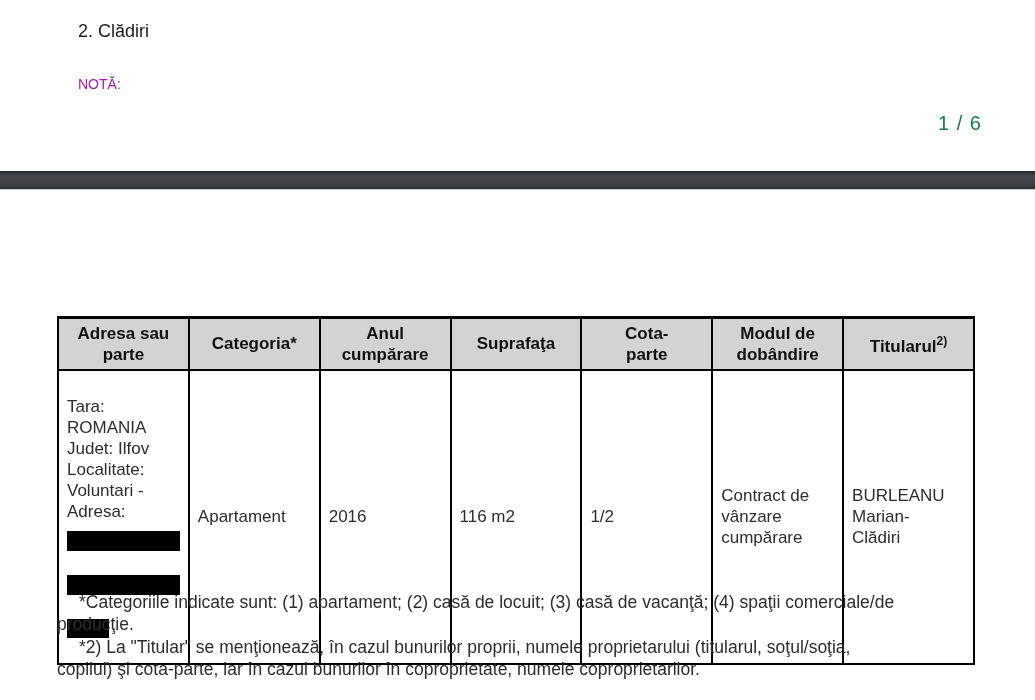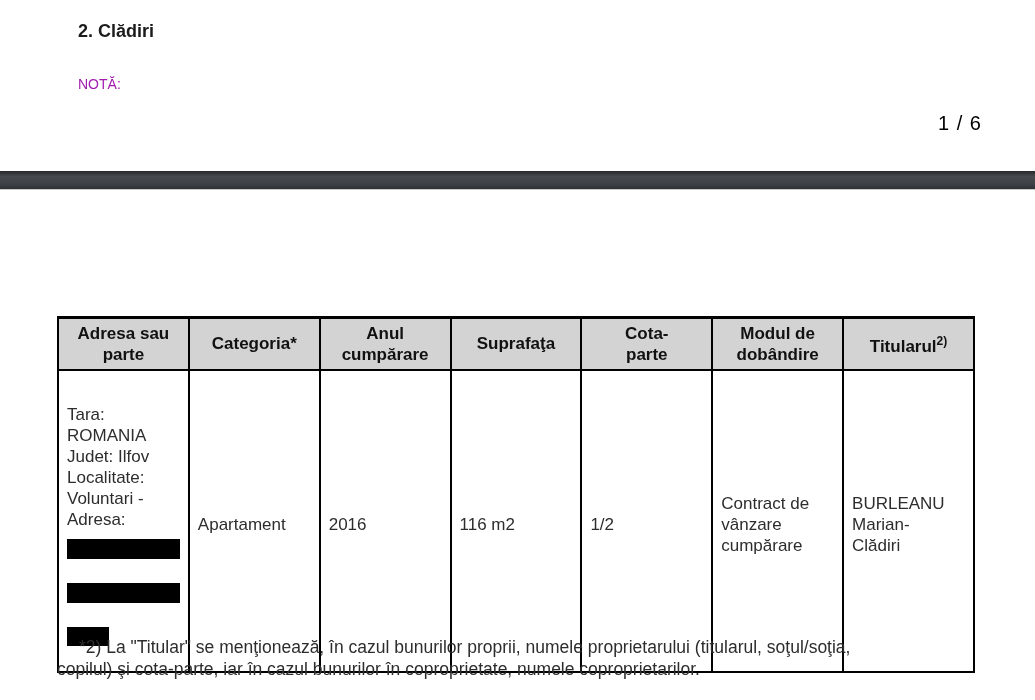--- a/index.html
+++ b/index.html
@@ -9,29 +9,29 @@
     background: #ffffff;
     font-family: "Liberation Sans", sans-serif;
     color: #2d2d2d;
     overflow: hidden;
   }
   .page { position: relative; width: 1035px; height: 700px; }
 
   
   .section-title {
     position: absolute; left: 78px; top: 21px;
-    font-size: 18px; font-weight: bold; color: #1b1b1b;
+    font-size: 18px; font-weight: normal; color: #1b1b1b;
   }
   .note-label {
     position: absolute; left: 78px; top: 76px;
     font-size: 14px; color: #a21caf;
   }
   .page-indicator {
     position: absolute; right: 53px; top: 112px;
-    font-size: 20px; color: #000000; letter-spacing: 1px;
+    font-size: 20px; color: #15803d; letter-spacing: 1px;
   }
 
   
   .separator {
     position: absolute; left: 0; top: 171px;
     width: 1035px; height: 19px;
     background: linear-gradient(180deg, #26282b 0%, #46494d 30%, #404348 65%, #303336 100%);
     border-bottom: 1px solid #c9c9c9;
   }
 
@@ -61,21 +61,21 @@
     height: 52px;
     padding: 2px 3px;
     white-space: pre-line;
     border-top-width: 3px;
   }
   table.decl th sup { font-size: 12px; font-weight: bold; }
   table.decl td {
     height: 206px;
     vertical-align: middle;
     text-align: left;
-    padding: 12px 6px 4px 8px;
+    padding: 4px 6px 4px 8px;
     white-space: pre-line;
     color: #2d2d2d;
   }
   td.cell-address { vertical-align: top; padding-top: 3px; }
 
   .redaction { background: #000000; height: 20px; width: 113px; margin-top: 3px; }
   .redaction.first { margin-top: 9px; }
   .redaction.short { width: 42px; height: 19px; }
 
   .footnote {
@@ -139,16 +139,18 @@
         <td>Contract de
 vânzare
 cumpărare</td>
         <td>BURLEANU
 Marian-
 Clădiri</td>
       </tr>
     </tbody>
   </table>
 
+  <p class="footnote fn1">*Categoriile indicate sunt: (1) apartament; (2) casă de locuit; (3) casă de vacanţă; (4) spaţii comerciale/de
+producţie.</p>
   <p class="footnote fn2">*2) La "Titular" se menţionează, în cazul bunurilor proprii, numele proprietarului (titularul, soţul/soţia,
 copilul) şi cota-parte, iar în cazul bunurilor în coproprietate, numele coproprietarilor.</p>
 
 </div>
 
 </body></html>

